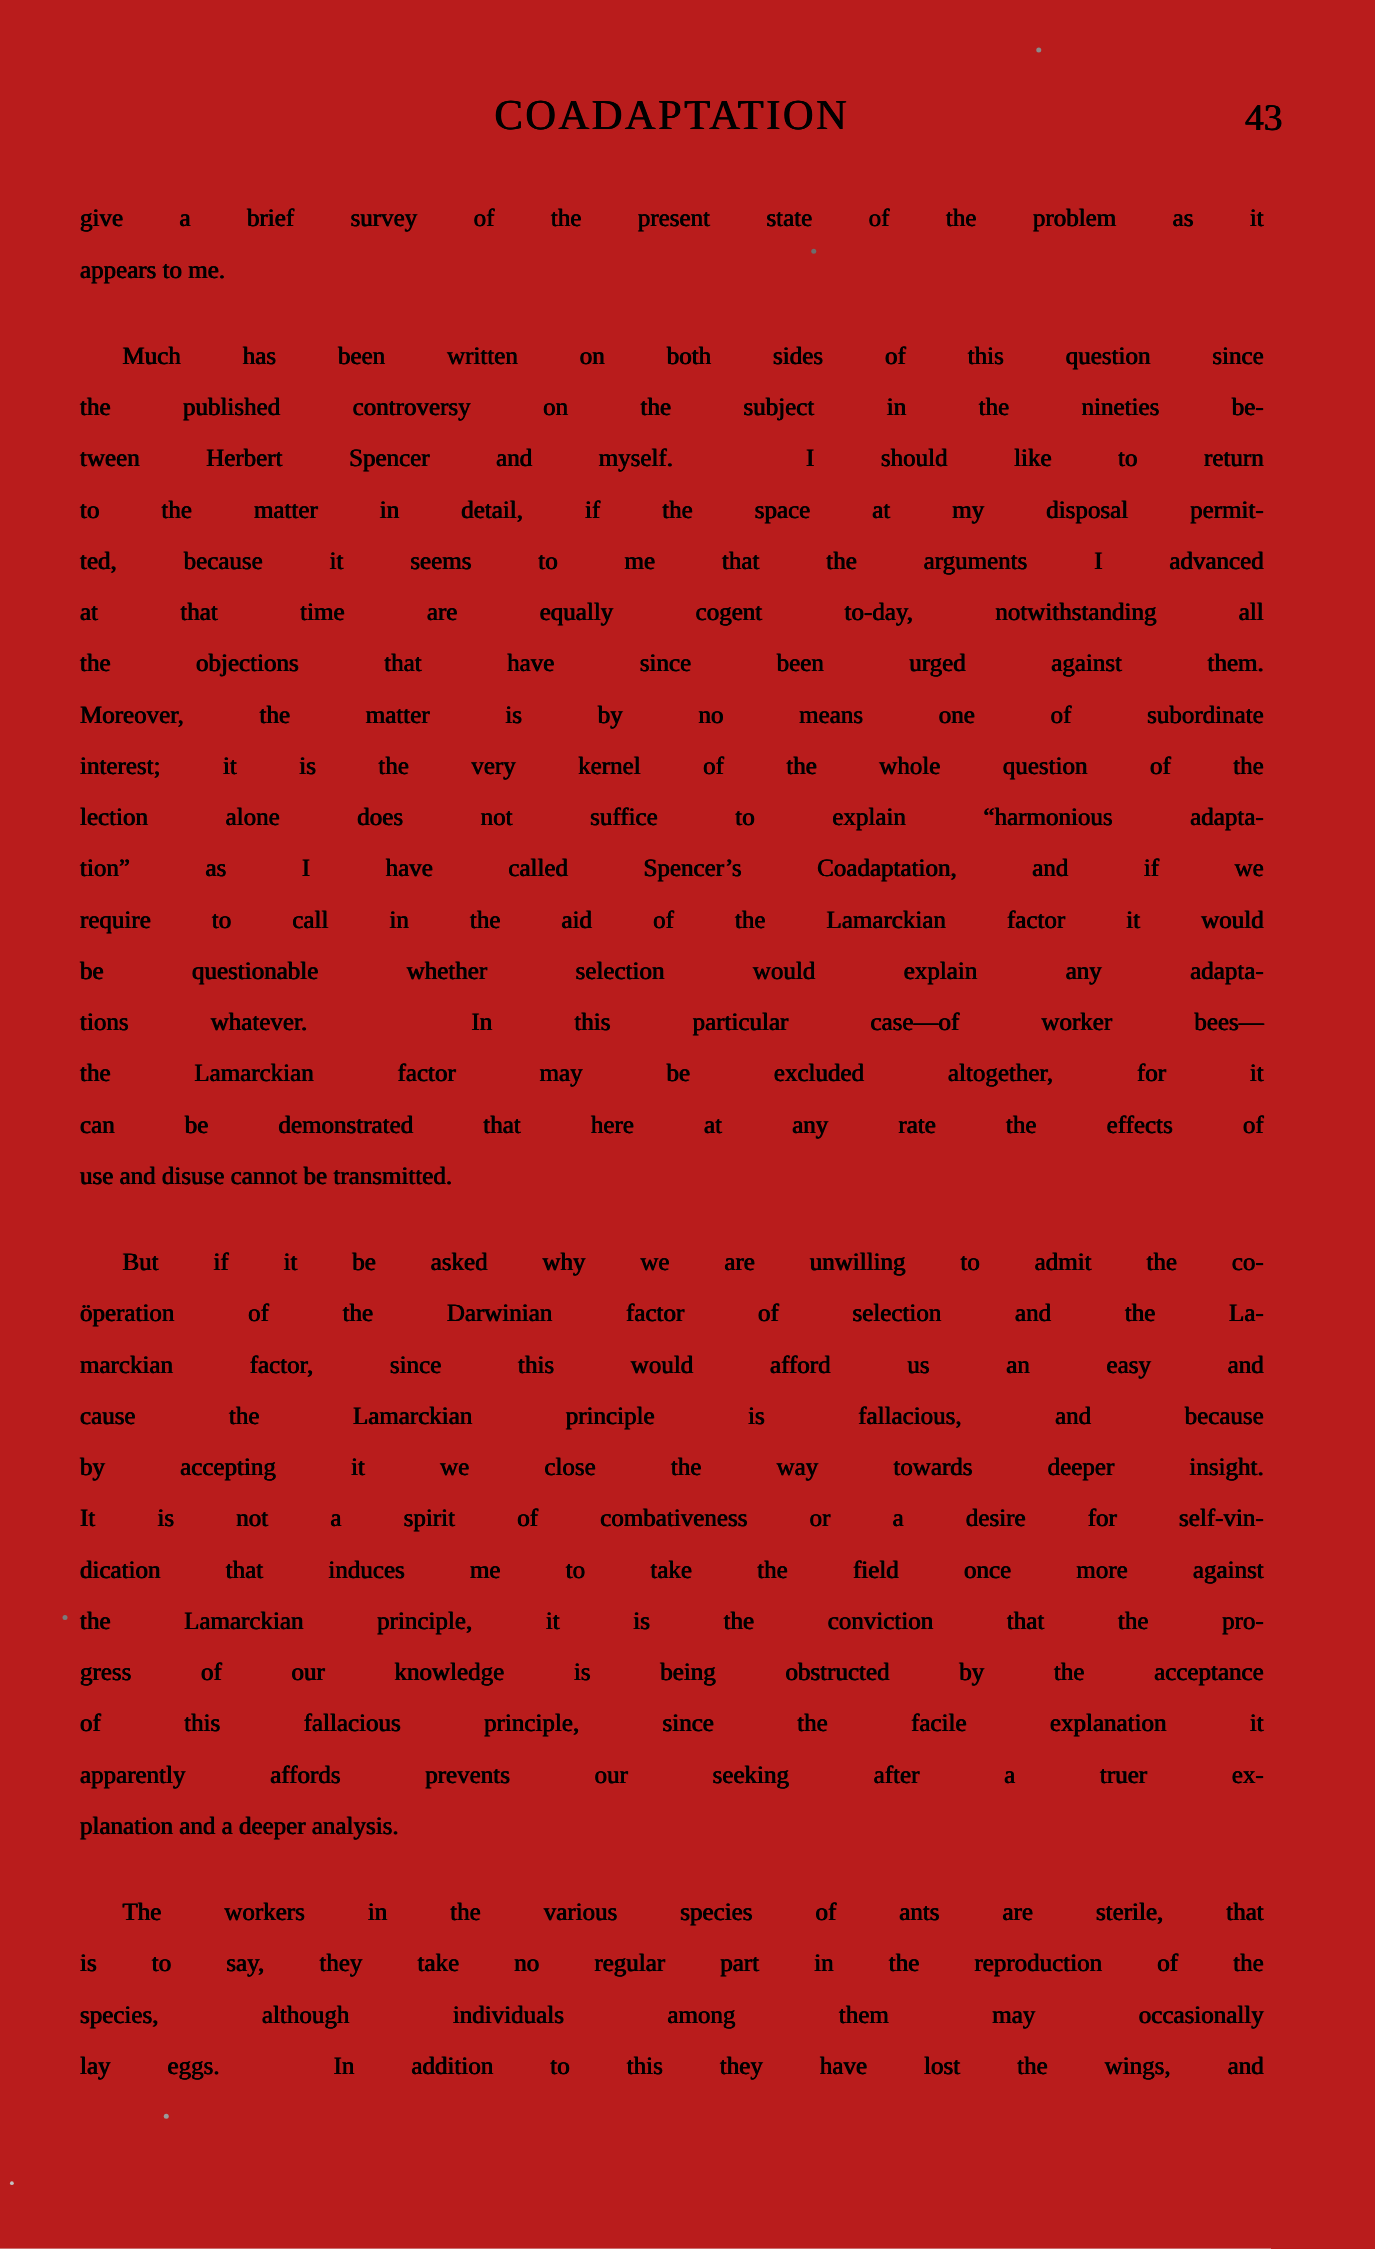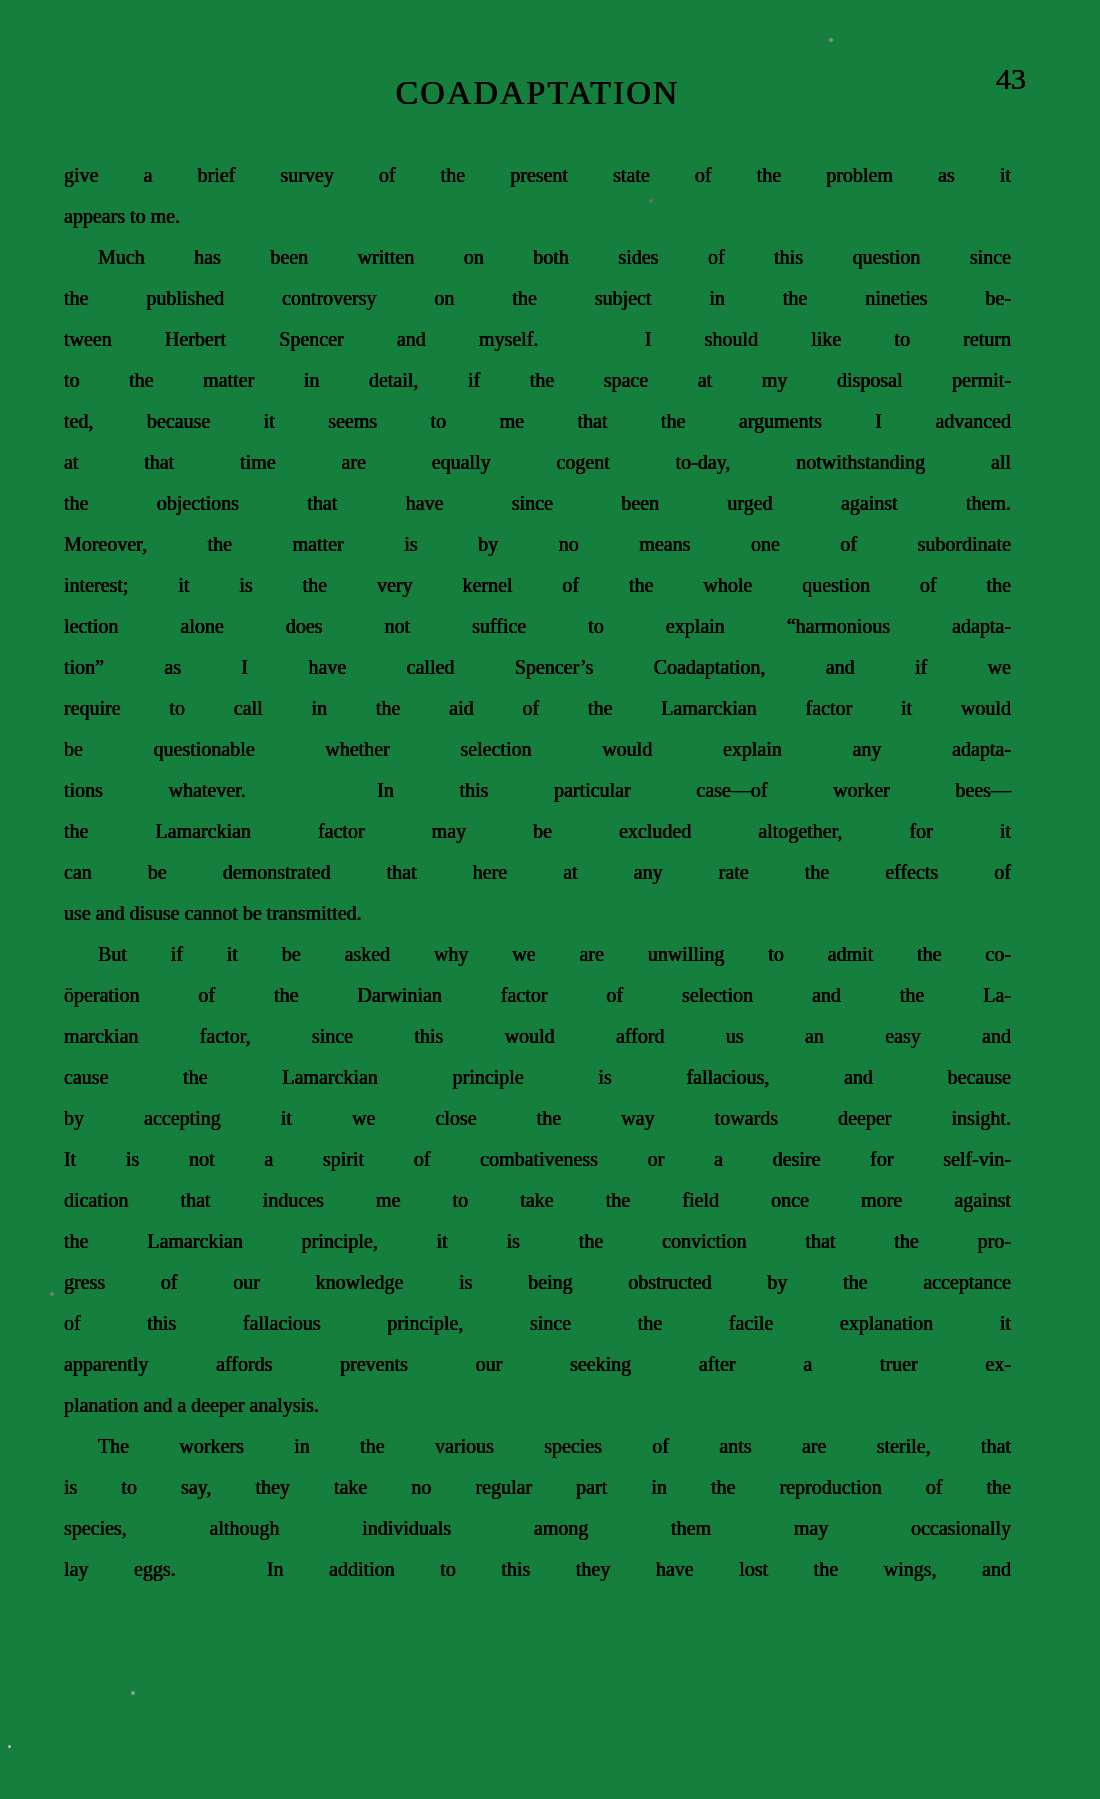--- a/index.html
+++ b/index.html
@@ -1,39 +1,39 @@
 <!DOCTYPE html>
 <html><head>
 <meta charset="utf-8">
 <style>
   html, body { margin: 0; padding: 0; background: #e8e8e8; }
   .page {
     position: relative;
     width: 1100px;
     height: 1799px;
-    background: #15803d;
+    background: #b91c1c;
     overflow: hidden;
     font-family: "Liberation Serif", "DejaVu Serif", serif;
     color: #000;
     text-shadow: 0.35px 0 0 currentColor, -0.35px 0 0 currentColor;
   }
   .running-head {
     position: absolute;
     left: 64px;
     width: 947px;
     top: 76px;
     text-align: center;
     font-size: 34px;
     line-height: 1;
     letter-spacing: 2px;
     white-space: nowrap;
   }
   .page-number {
     position: absolute;
-    top: 64px;
+    top: 80px;
     right: 74px;
     font-size: 30px;
     line-height: 1;
   }
   .body-text {
     position: absolute;
     left: 64px;
     top: 155px;
     width: 947px;
     font-size: 20px;
@@ -41,21 +41,21 @@
   }
   .line {
     text-align: justify;
     text-align-last: justify;
     text-justify: inter-word;
     white-space: normal;
     height: 41px;
     overflow: visible;
   }
   .line.flush { text-align-last: left; }
-  .line.indent { text-indent: 34px; }
+  .line.indent { text-indent: 34px; margin-top: 28px; }
   .it { }
   .artifact { position: absolute; border-radius: 50%; }
   .a1 { left: 829px; top: 38px;  width: 4px; height: 4px;  background: #8a8a8a; }
   .a2 { left: 649px; top: 199px; width: 4px; height: 4px;  background: #6d6d6d; }
   .a3 { left: 50px;  top: 1292px; width: 4px; height: 4px; background: #7a7a7a; }
   .a4 { left: 131px; top: 1691px; width: 4px; height: 4px; background: #9a9a9a; }
   .a5 { left: 8px;   top: 1745px; width: 3px; height: 3px; background: #c2c2c2; }
 </style>
 </head>
 <body>

